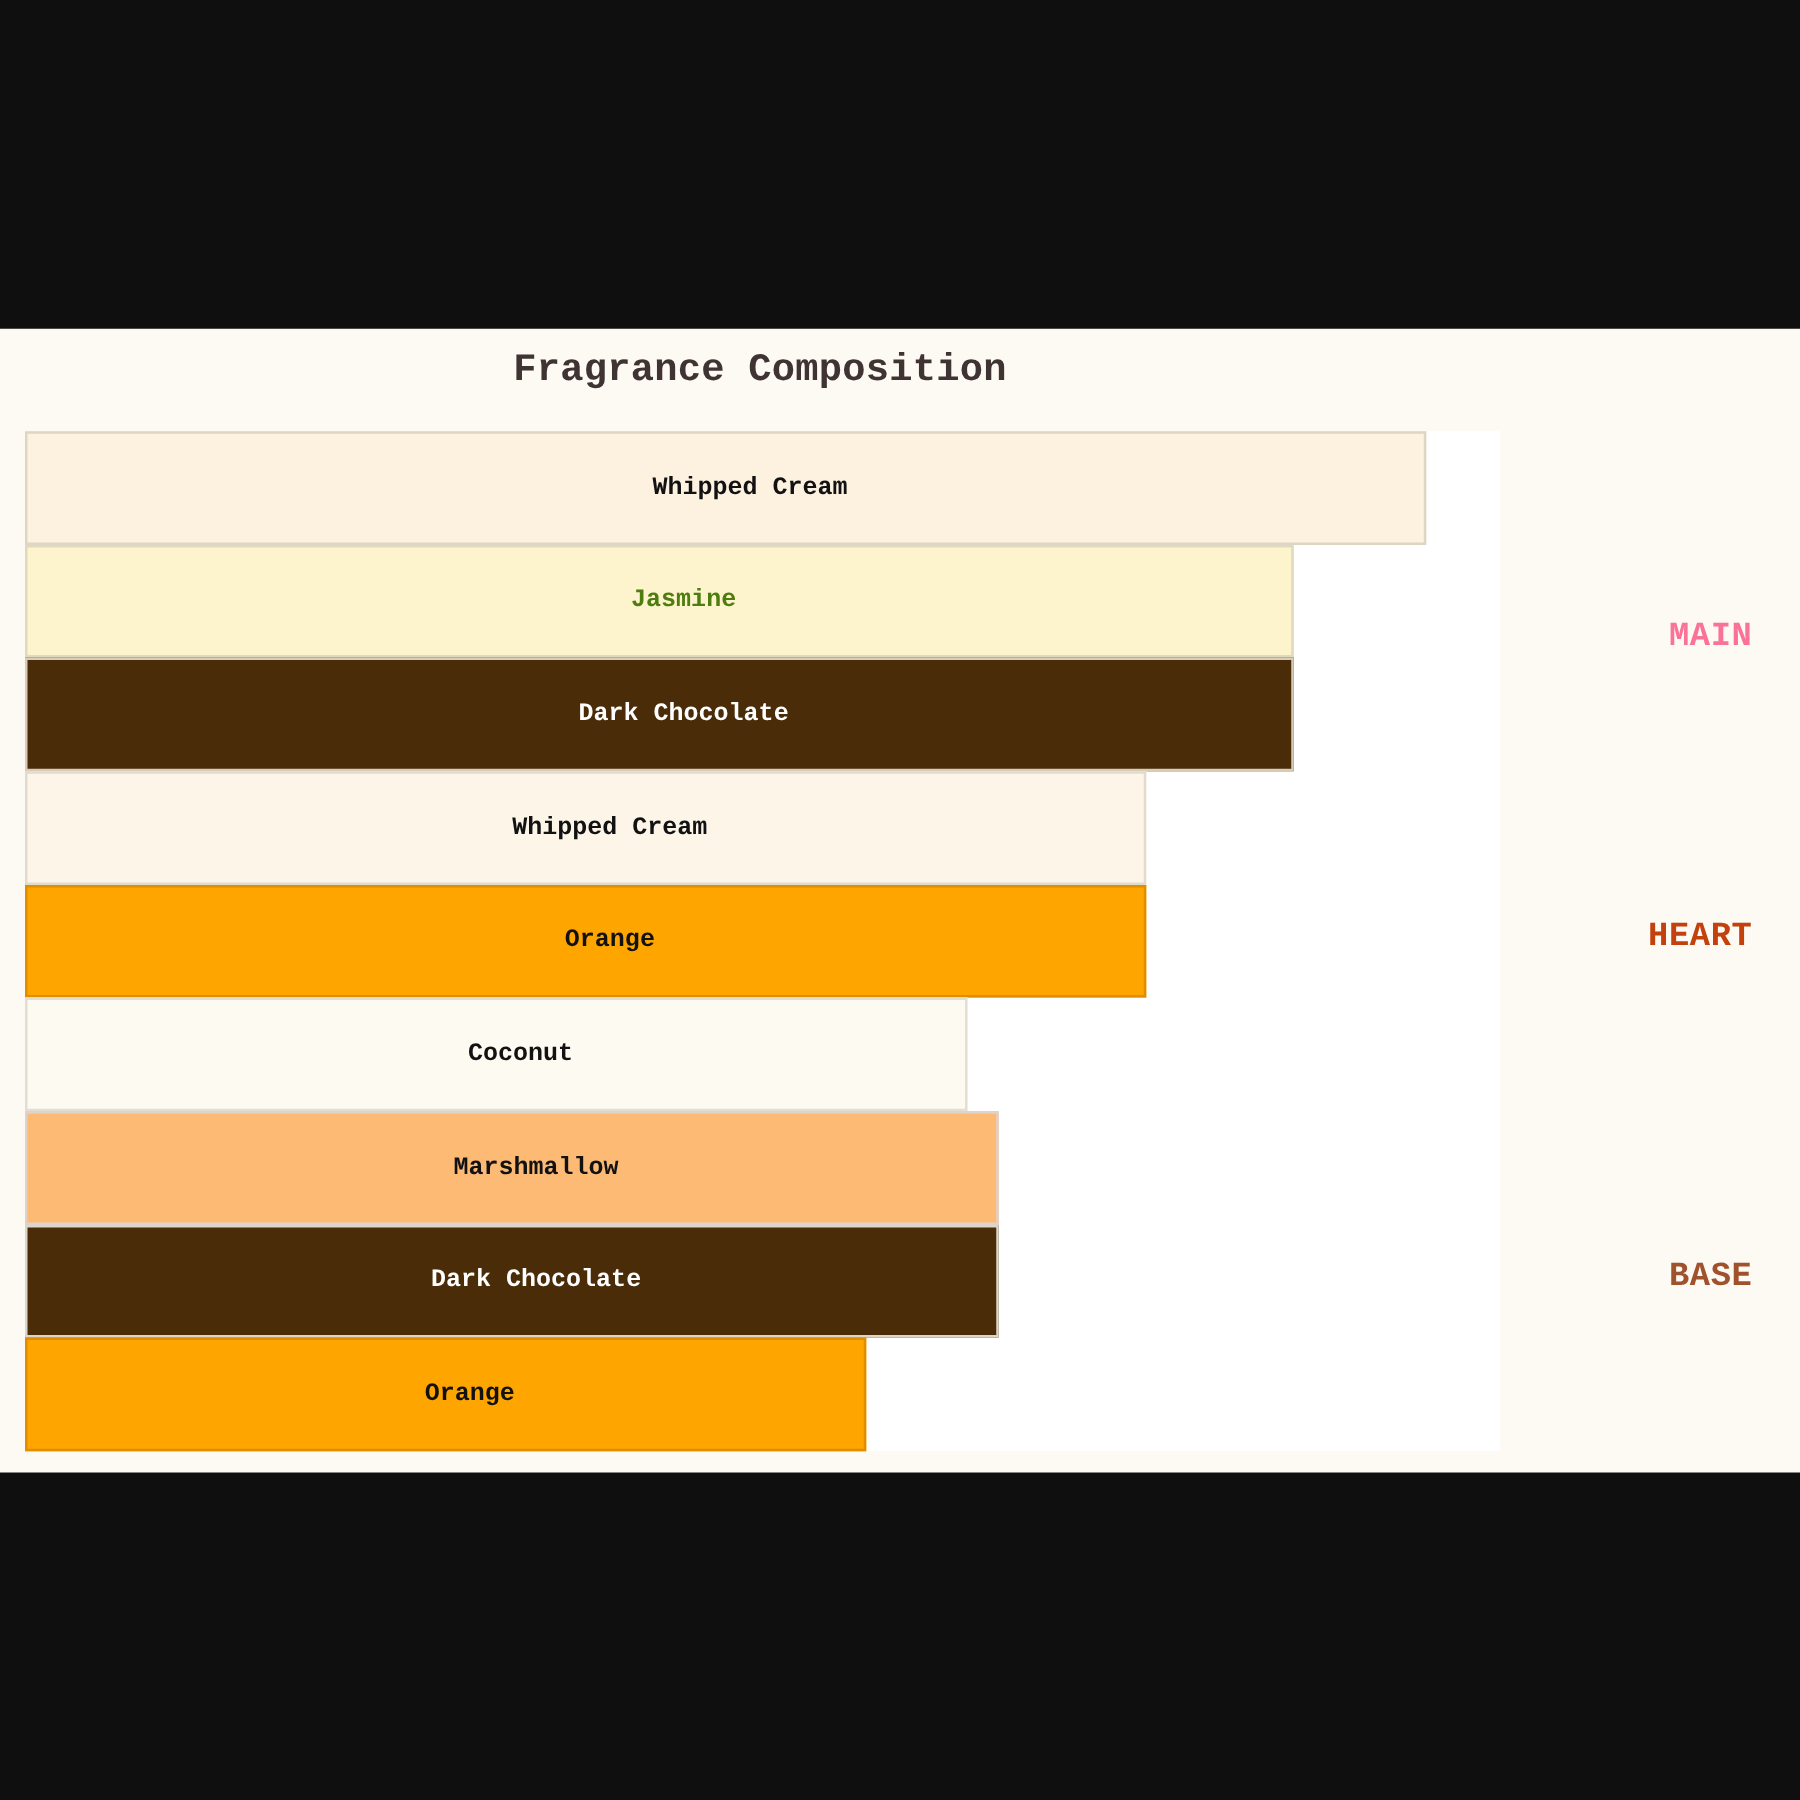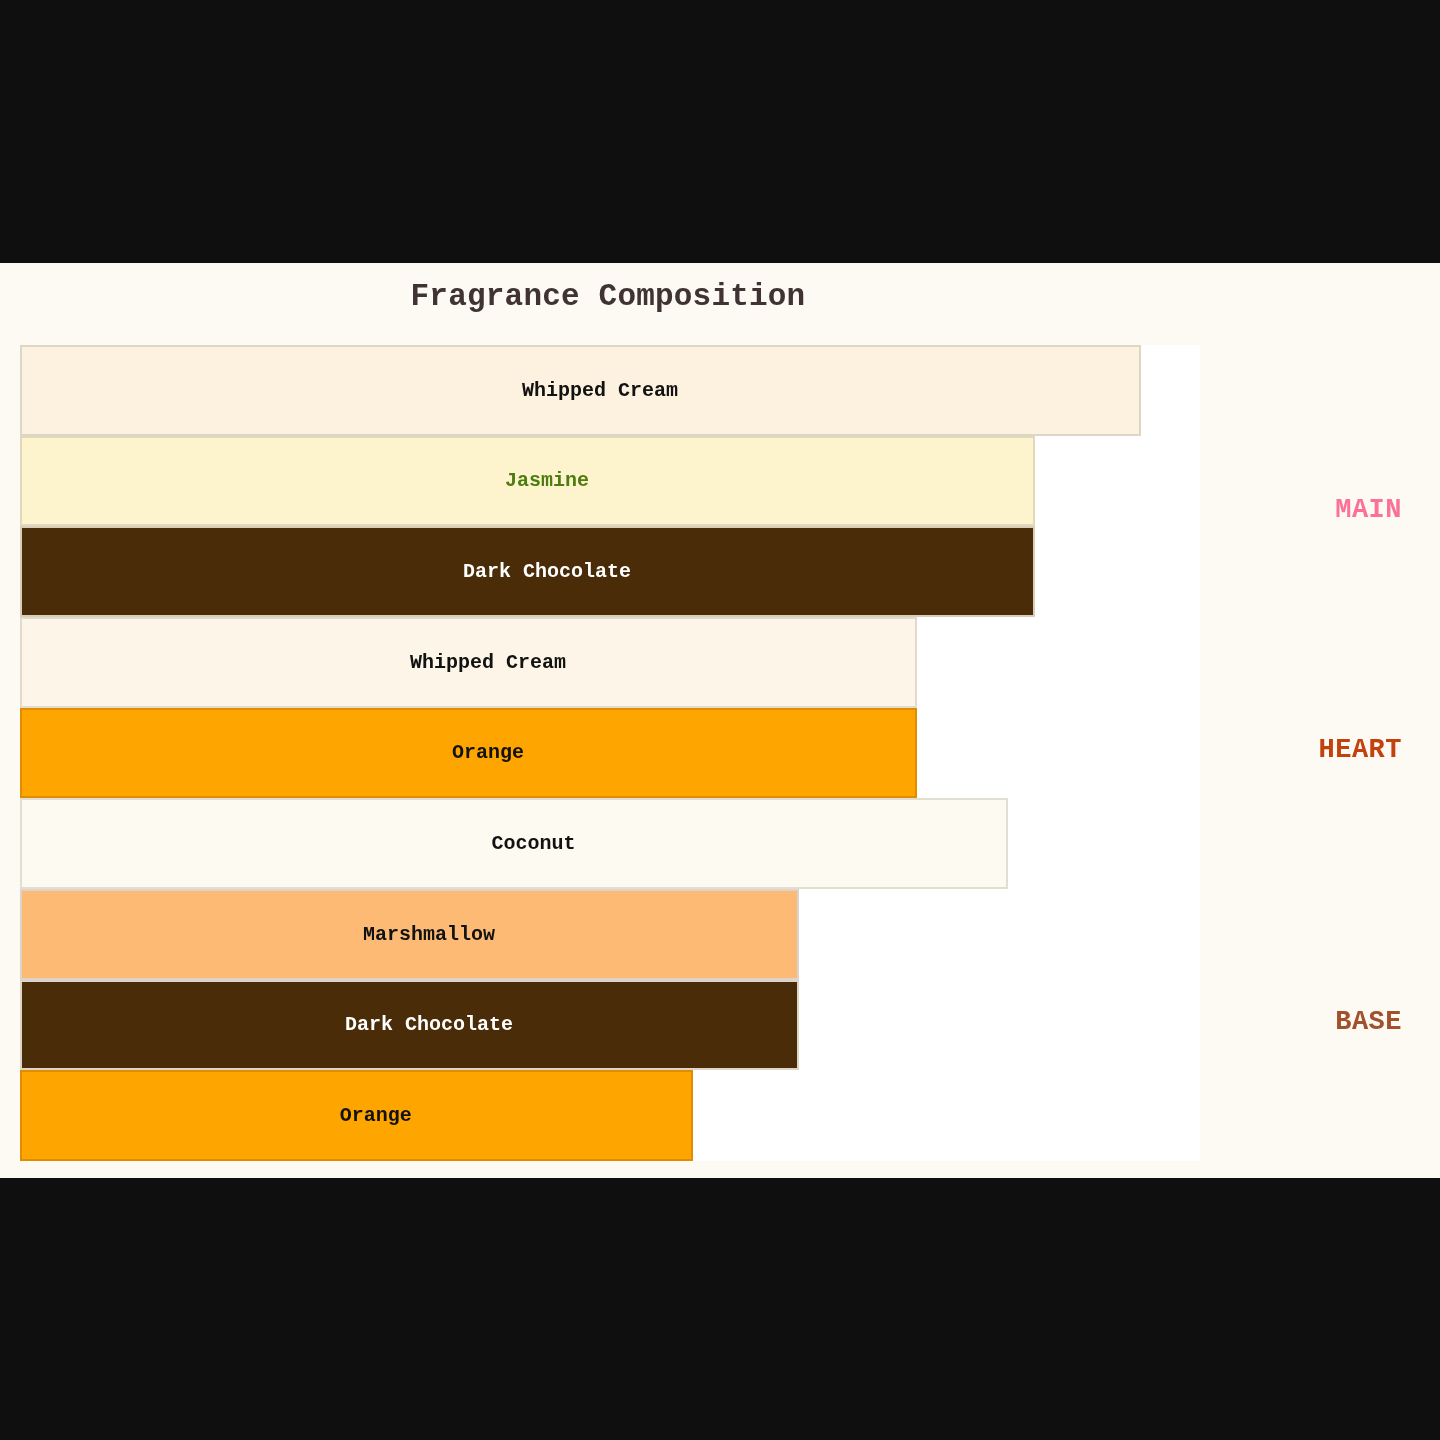--- a/index.html
+++ b/index.html
@@ -109,21 +109,21 @@
           <div class="bar" style="width: 896.8px; background: rgb(252, 245, 232); border: 2px solid rgb(226, 219, 205);">
             <span class="bar-label" style="color: rgb(18, 18, 18);">Whipped Cream</span>
           </div>
         </div>
         <div class="bar-row" style="top: 362.667px; height: 90.6667px;">
           <div class="bar" style="width: 896.8px; background: rgb(255, 165, 0); border: 2px solid rgb(224, 142, 0);">
             <span class="bar-label" style="color: rgb(18, 18, 18);">Orange</span>
           </div>
         </div>
         <div class="bar-row" style="top: 453.333px; height: 90.6667px;">
-          <div class="bar" style="width: 988px; background: rgb(253, 250, 241); border: 2px solid rgb(227, 222, 210); justify-content: center;">
+          <div class="bar" style="width: 754px; background: rgb(253, 250, 241); border: 2px solid rgb(227, 222, 210); justify-content: center;">
             <span class="bar-label" style="color: rgb(18, 18, 18);">Coconut</span>
           </div>
         </div>
         <div class="bar-row" style="top: 544px; height: 90.6667px;">
           <div class="bar" style="width: 778.8px; background: #fdba74; border: 2px solid rgb(222, 210, 205);">
             <span class="bar-label" style="color: rgb(18, 18, 18);">Marshmallow</span>
           </div>
         </div>
         <div class="bar-row" style="top: 634.667px; height: 90.6667px;">
           <div class="bar" style="width: 778.8px; background: rgb(74, 44, 8); border: 2px solid rgb(221, 214, 200);">

